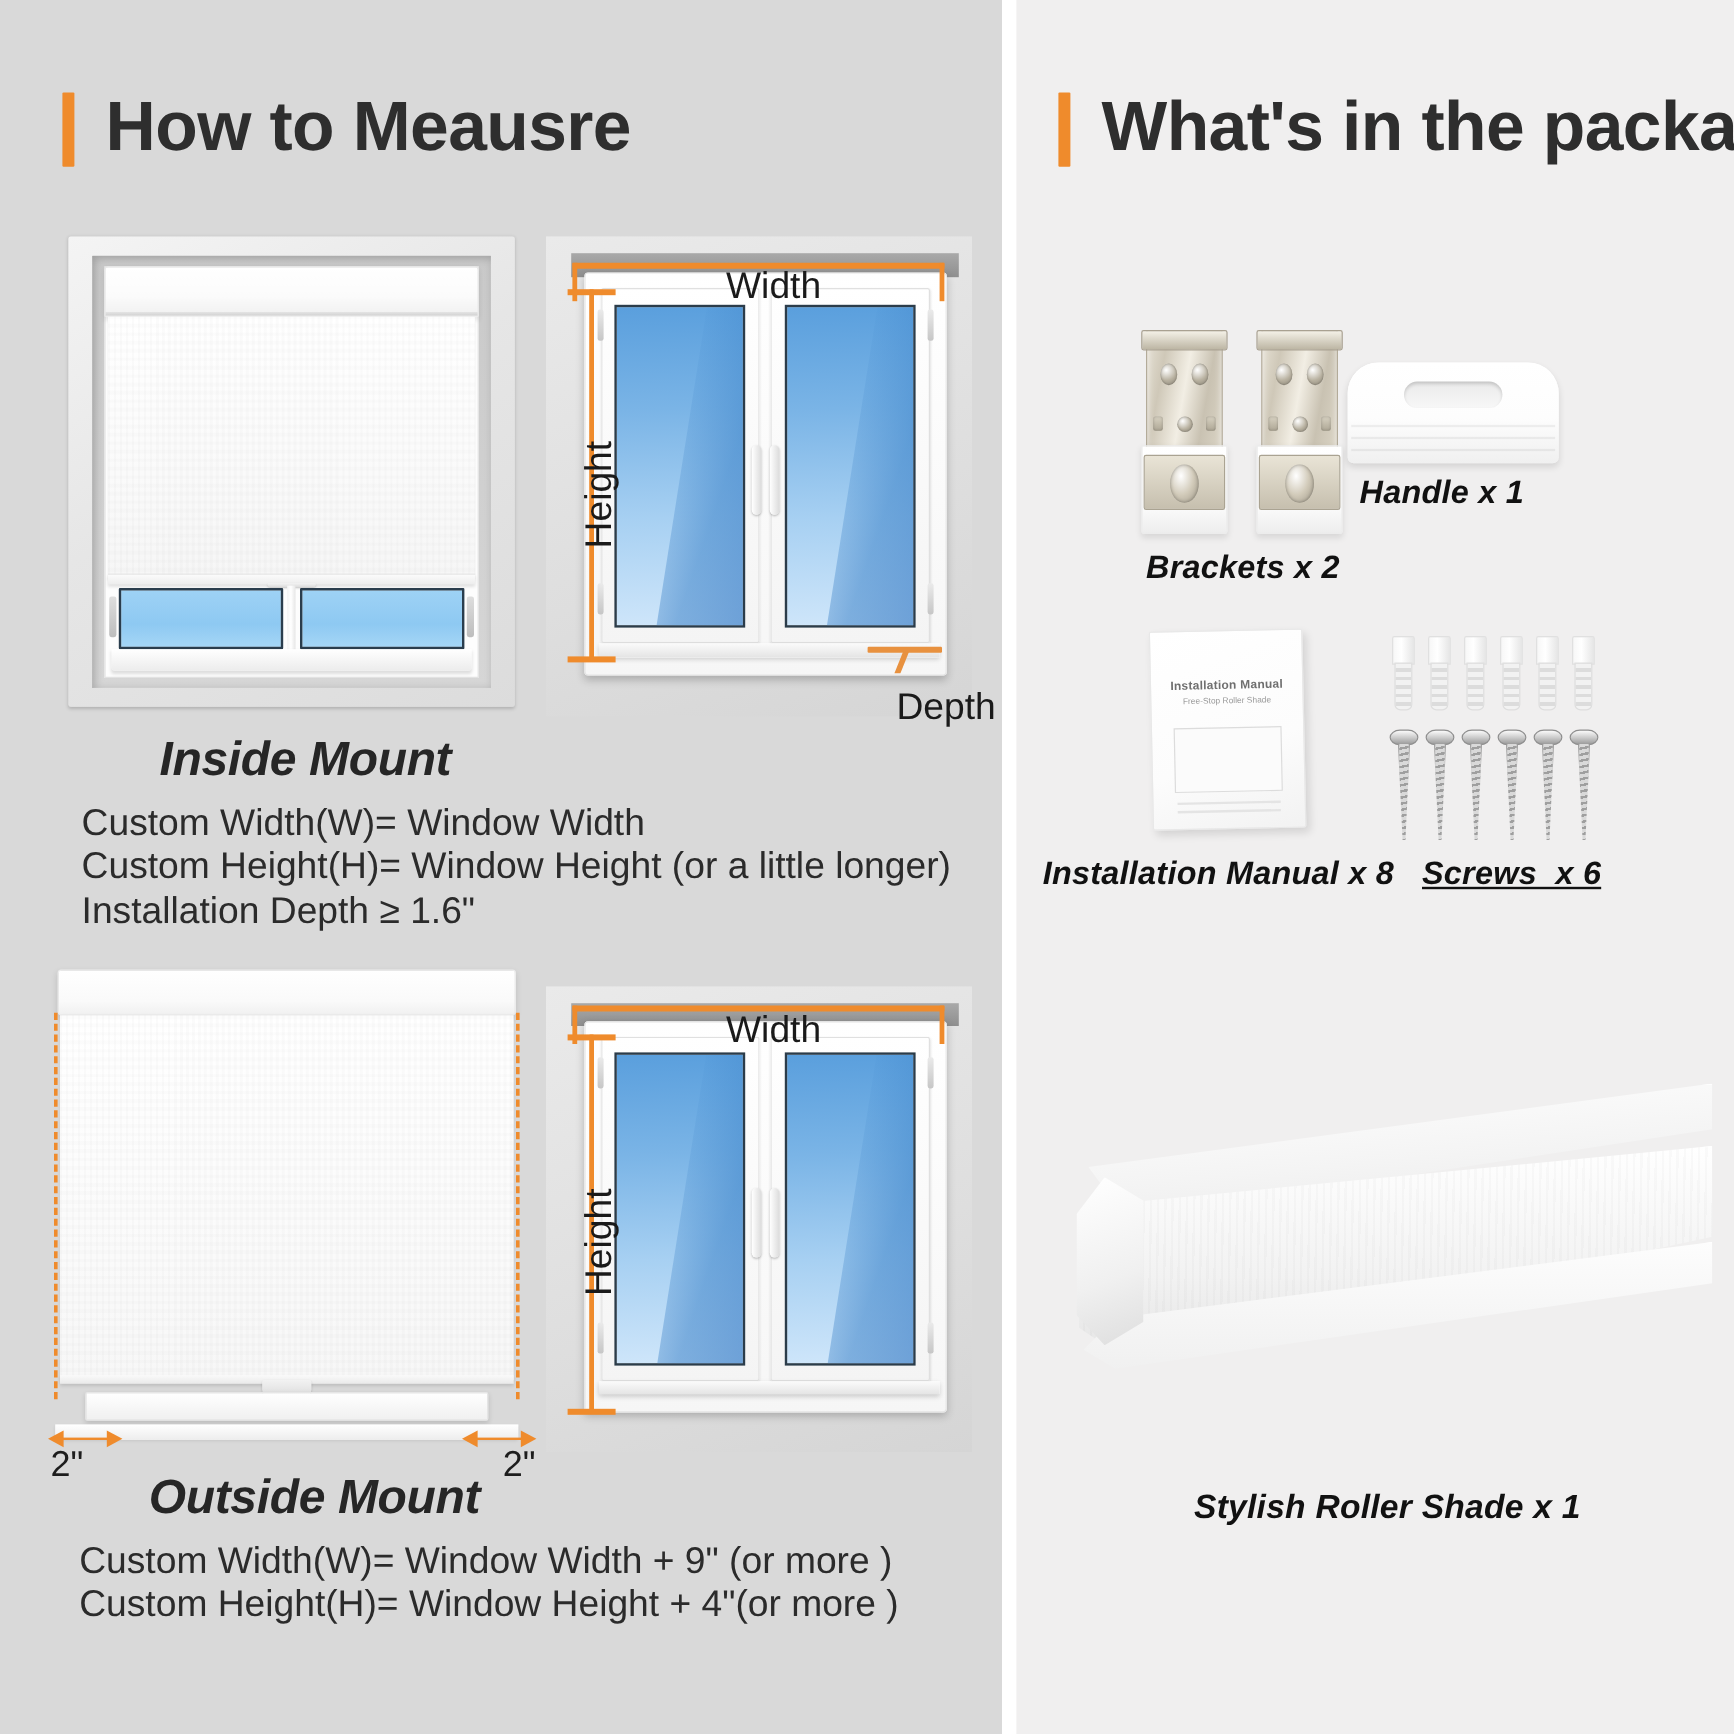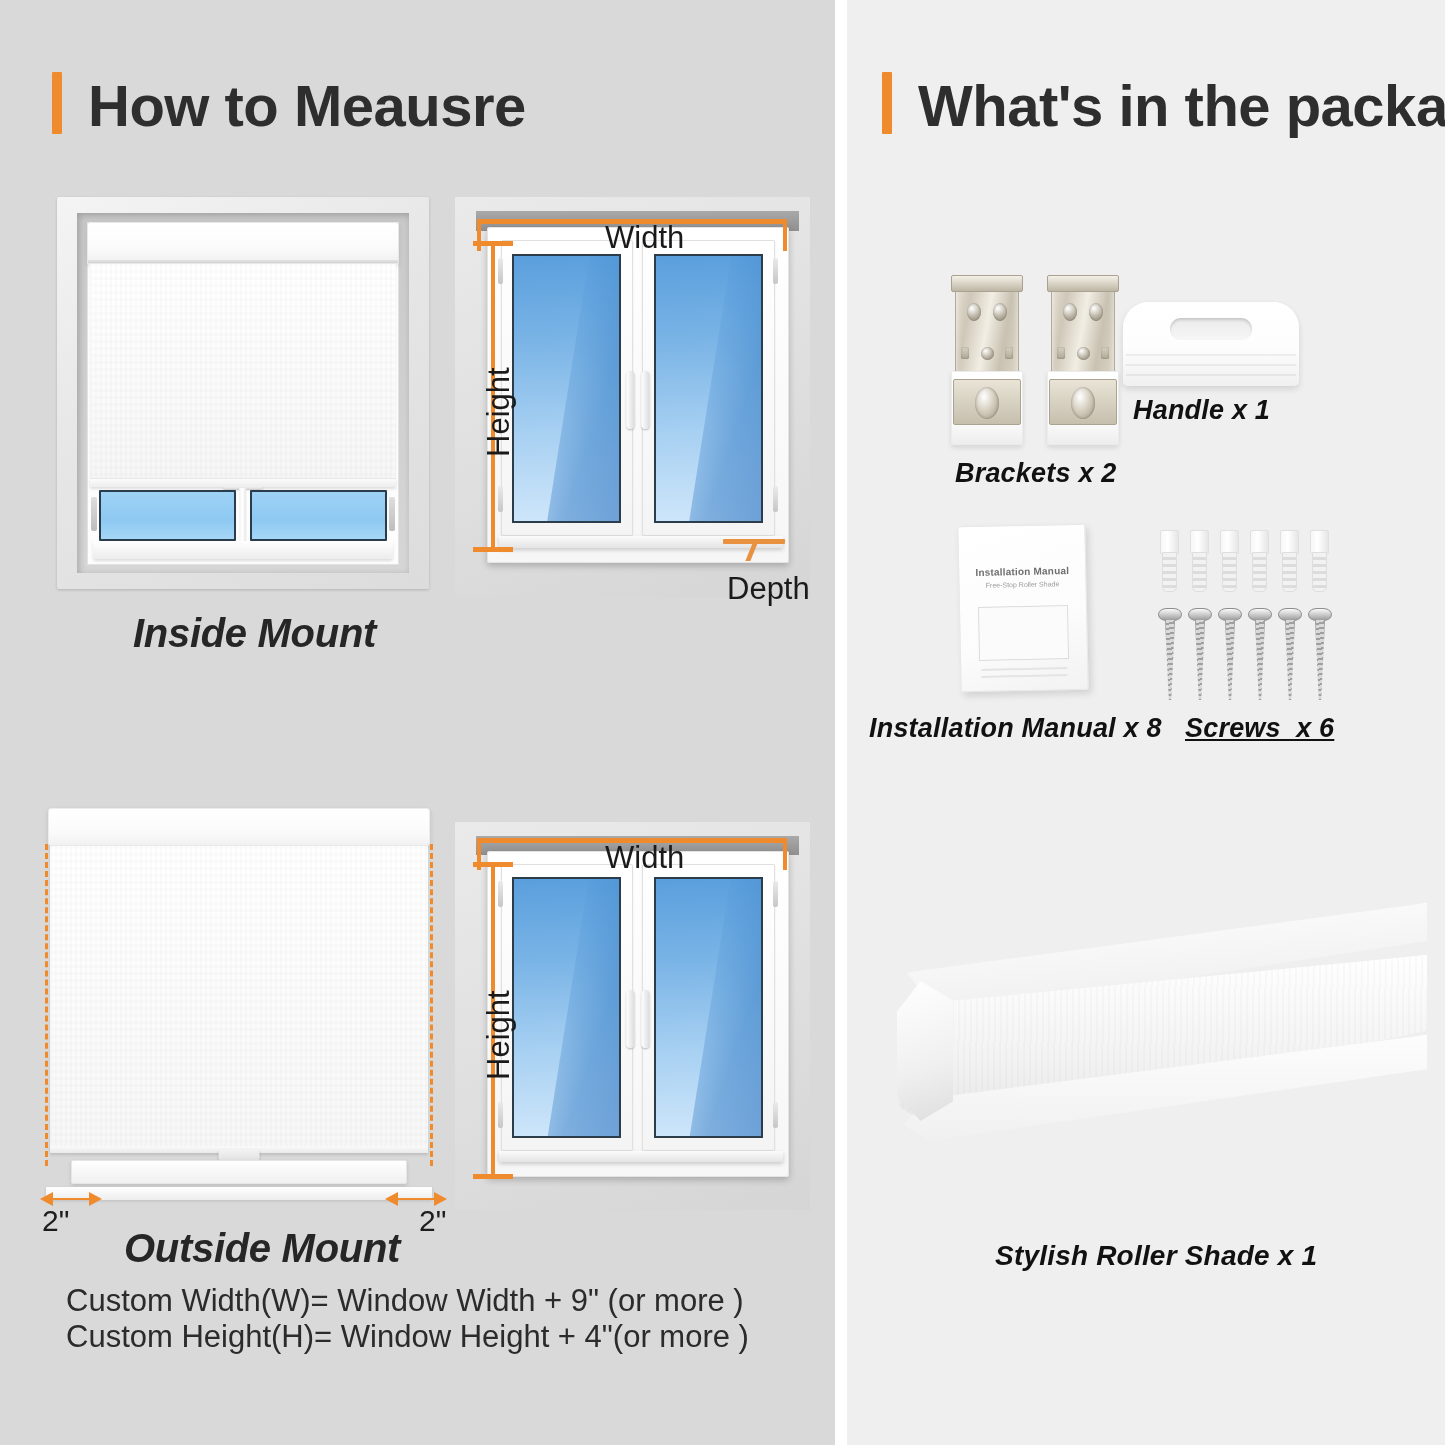--- a/index.html
+++ b/index.html
@@ -11,21 +11,21 @@
     position: relative;
   }
   .page { position: absolute; inset: 0; display: flex; background:#fff; }
 
   
   .panel-left  { width: 835px; height: 1445px; background: #d9d9d9; position: relative; }
   .panel-gap   { width: 12px;  height: 1445px; background: #ffffff; }
   .panel-right { width: 598px; height: 1445px; background: #f0efef; position: relative; }
 
   
-  .heading { position: absolute; display: flex; align-items: flex-start; gap: 26px; }
+  .heading { position: absolute; display: flex; align-items: flex-end; gap: 26px; }
   .accent-bar { width: 10px; height: 62px; background: #ef8b2c; border-radius: 1px; }
   .heading-text {
     font-size: 58px; font-weight: bold; color: #2e2e2e;
     letter-spacing: -0.5px; white-space: nowrap;
   }
   #heading-left  { left: 52px; top: 72px; }
   #heading-right { left: 870px; top: 72px; }
 
   
   .mount-title {
@@ -234,21 +234,21 @@
   .dim-cap-v     { position: absolute; width: 4px; height: 32px; background: #ef8b2c; }
 
   .lbl-width {
     position: absolute; font-size: 31px; color: #1a1a1a; font-weight: 400; white-space: nowrap;
   }
   .lbl-height {
     position: absolute; font-size: 31px; color: #1a1a1a; font-weight: 400; white-space: nowrap;
     transform: rotate(-90deg); transform-origin: left top;
   }
   .lbl-depth {
-    position: absolute; font-size: 31px; color: #1a1a1a; font-weight: 400; white-space: nowrap;
+    position: absolute; font-size: 31px; color: #1a1a1a; font-weight: 400; white-space: nowrap; margin-left: 20px;
   }
   .depth-mark {
     position: absolute; width: 62px; height: 22px;
   }
   .depth-mark .dm-top {
     position: absolute; top: 0; left: 0; right: 0; height: 5px; background: #e8913f; border-radius:1px;
   }
   .depth-mark .dm-leg {
     position: absolute; top: 4px; left: 42%; width: 5px; height: 18px;
     background: #e8913f; transform: skewX(-22deg);
@@ -450,20 +450,25 @@
       <div class="lbl-height" style="left:26px; top:260px;">Height</div>
 
       <div class="depth-mark" style="left:268px; top:342px;">
         <div class="dm-top"></div>
         <div class="dm-leg"></div>
       </div>
       <div class="lbl-depth" style="left:272px; top:374px;">Depth</div>
     </div>
 
     <div class="mount-title" style="left:133px; top:611px;">Inside Mount</div>
+    <div class="mount-lines" style="left:68px; top:668px;">
+      <div class="ln">Custom Width(W)= Window Width</div>
+      <div class="ln">Custom Height(H)= Window Height (or a little longer)</div>
+      <div class="ln">Installation Depth ≥ 1.6"</div>
+    </div>
 
     <div class="om-wrap" style="left:34px; top:808px; width:410px; height:398px;">
       <div class="om-cassette"></div>
       <div class="om-fabric"></div>
       <div class="om-rail"></div>
       <div class="om-tab"></div>
       <div class="om-windowbar"></div>
       <div class="om-sillbar"></div>
       <div class="dash-v" style="left:11px;"></div>
       <div class="dash-v" style="right:11px;"></div>

